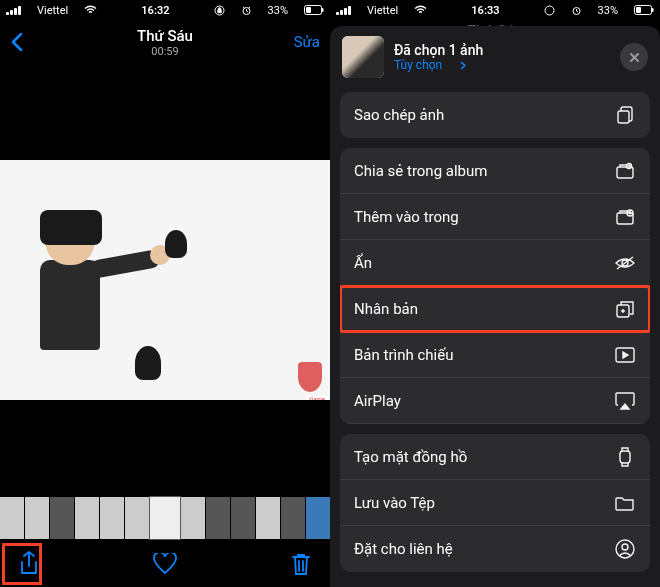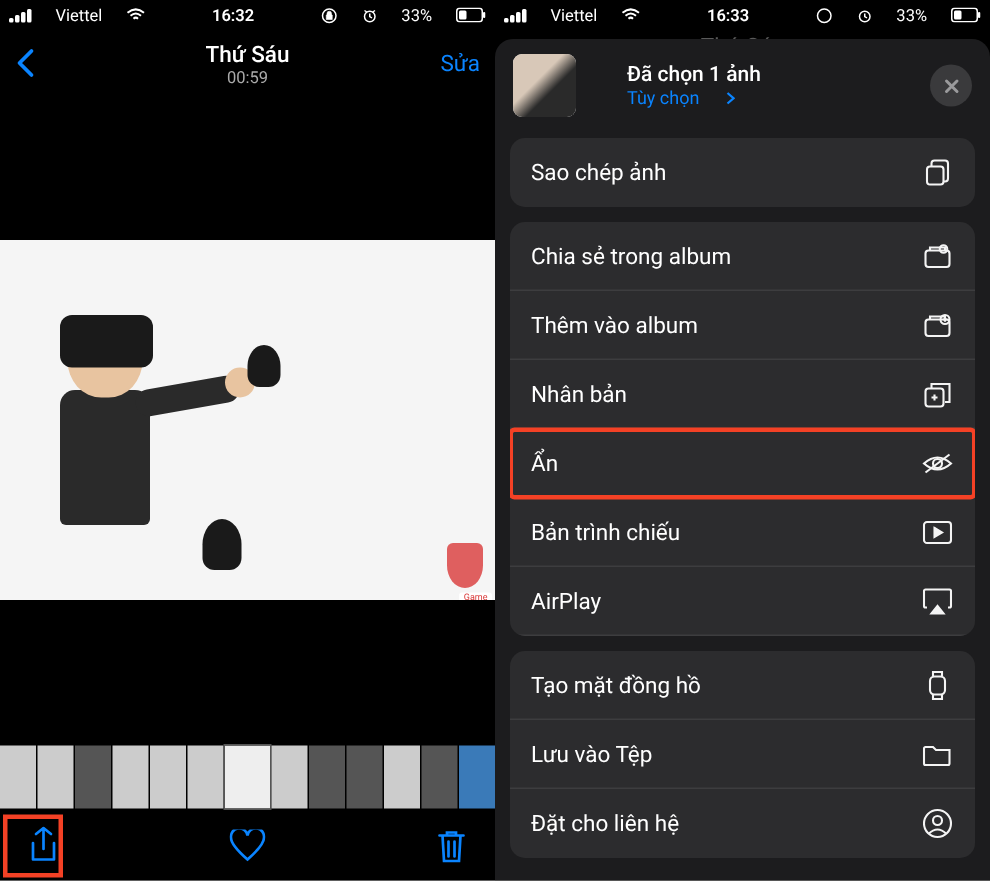--- a/index.html
+++ b/index.html
@@ -126,21 +126,21 @@
     align-items: center;
     gap: 10px;
     padding: 10px 12px 14px 12px;
     position: relative;
   }
   .sheet-thumb {
     width: 42px; height: 42px; border-radius: 6px; background: #eee;
     position: relative; overflow: hidden; flex-shrink: 0;
   }
   .sheet-thumb .mini-vr { position: absolute; inset: 0; background: linear-gradient(135deg, #d8c8b8 40%, #2a2a2a 60%); }
-  .sheet-title-wrap { flex: 1; margin-left: 24px; }
+  .sheet-title-wrap { flex: 1; }
   .sheet-title { font-size: 14px; color: #fff; font-weight: 500; }
   .sheet-link { font-size: 12px; color: #0A84FF; display: flex; align-items: center; gap: 18px; }
   .close-btn {
     width: 28px; height: 28px; border-radius: 50%;
     background: #3a3a3c; color: #9a9a9c;
     display: flex; align-items: center; justify-content: center;
     font-size: 14px;
     flex-shrink: 0;
   }
   .action-group {
@@ -345,50 +345,50 @@
         <span>Chia sẻ trong album</span>
         <span class="action-icon">
           <svg width="20" height="18" viewBox="0 0 20 18" fill="none" stroke="#fff" stroke-width="1.4">
               <rect x="2" y="5" width="16" height="11" rx="2"></rect>
               <path d="M5 5 v-2 h10 v2"></path>
               <circle cx="14" cy="4" r="2.5"></circle>
             </svg>
         </span>
       </div>
       <div class="action-row">
-        <span>Thêm vào album</span>
+        <span>Thêm vào trong</span>
         <span class="action-icon">
           <svg width="20" height="18" viewBox="0 0 20 18" fill="none" stroke="#fff" stroke-width="1.4">
               <rect x="2" y="5" width="16" height="11" rx="2"></rect>
               <path d="M5 5 v-2 h10 v2"></path>
               <circle cx="15" cy="5" r="3"></circle>
               <path d="M15 3.5 v3 M13.5 5 h3"></path>
             </svg>
         </span>
       </div>
       <div class="action-row">
-        <span>Nhân bản</span>
-        <span class="action-icon">
-          <svg width="20" height="20" viewBox="0 0 20 20" fill="none" stroke="#fff" stroke-width="1.4">
-              <rect x="2" y="6" width="12" height="12" rx="2"></rect>
-              <path d="M6 6 v-3 h12 v12 h-3 M8 10 v4 M6 12 h4"></path>
-            </svg>
-        </span>
-      </div>
-      <div class="action-row">
         <span>Ẩn</span>
         <span class="action-icon">
           <svg width="22" height="16" viewBox="0 0 22 16" fill="none" stroke="#fff" stroke-width="1.4">
               <path d="M2 8 Q11 0 20 8 Q11 16 2 8 Z"></path>
               <circle cx="11" cy="8" r="3"></circle>
               <path d="M3 14 L19 2"></path>
             </svg>
         </span>
       </div>
       <div class="action-row">
+        <span>Nhân bản</span>
+        <span class="action-icon">
+          <svg width="20" height="20" viewBox="0 0 20 20" fill="none" stroke="#fff" stroke-width="1.4">
+              <rect x="2" y="6" width="12" height="12" rx="2"></rect>
+              <path d="M6 6 v-3 h12 v12 h-3 M8 10 v4 M6 12 h4"></path>
+            </svg>
+        </span>
+      </div>
+      <div class="action-row">
         <span>Bản trình chiếu</span>
         <span class="action-icon">
           <svg width="20" height="16" viewBox="0 0 20 16" fill="none" stroke="#fff" stroke-width="1.4">
               <rect x="1" y="1" width="18" height="14" rx="2"></rect>
               <path d="M8 5 l5 3 l-5 3 z" fill="#fff"></path>
             </svg>
         </span>
       </div>
       <div class="action-row">
         <span>AirPlay</span>

